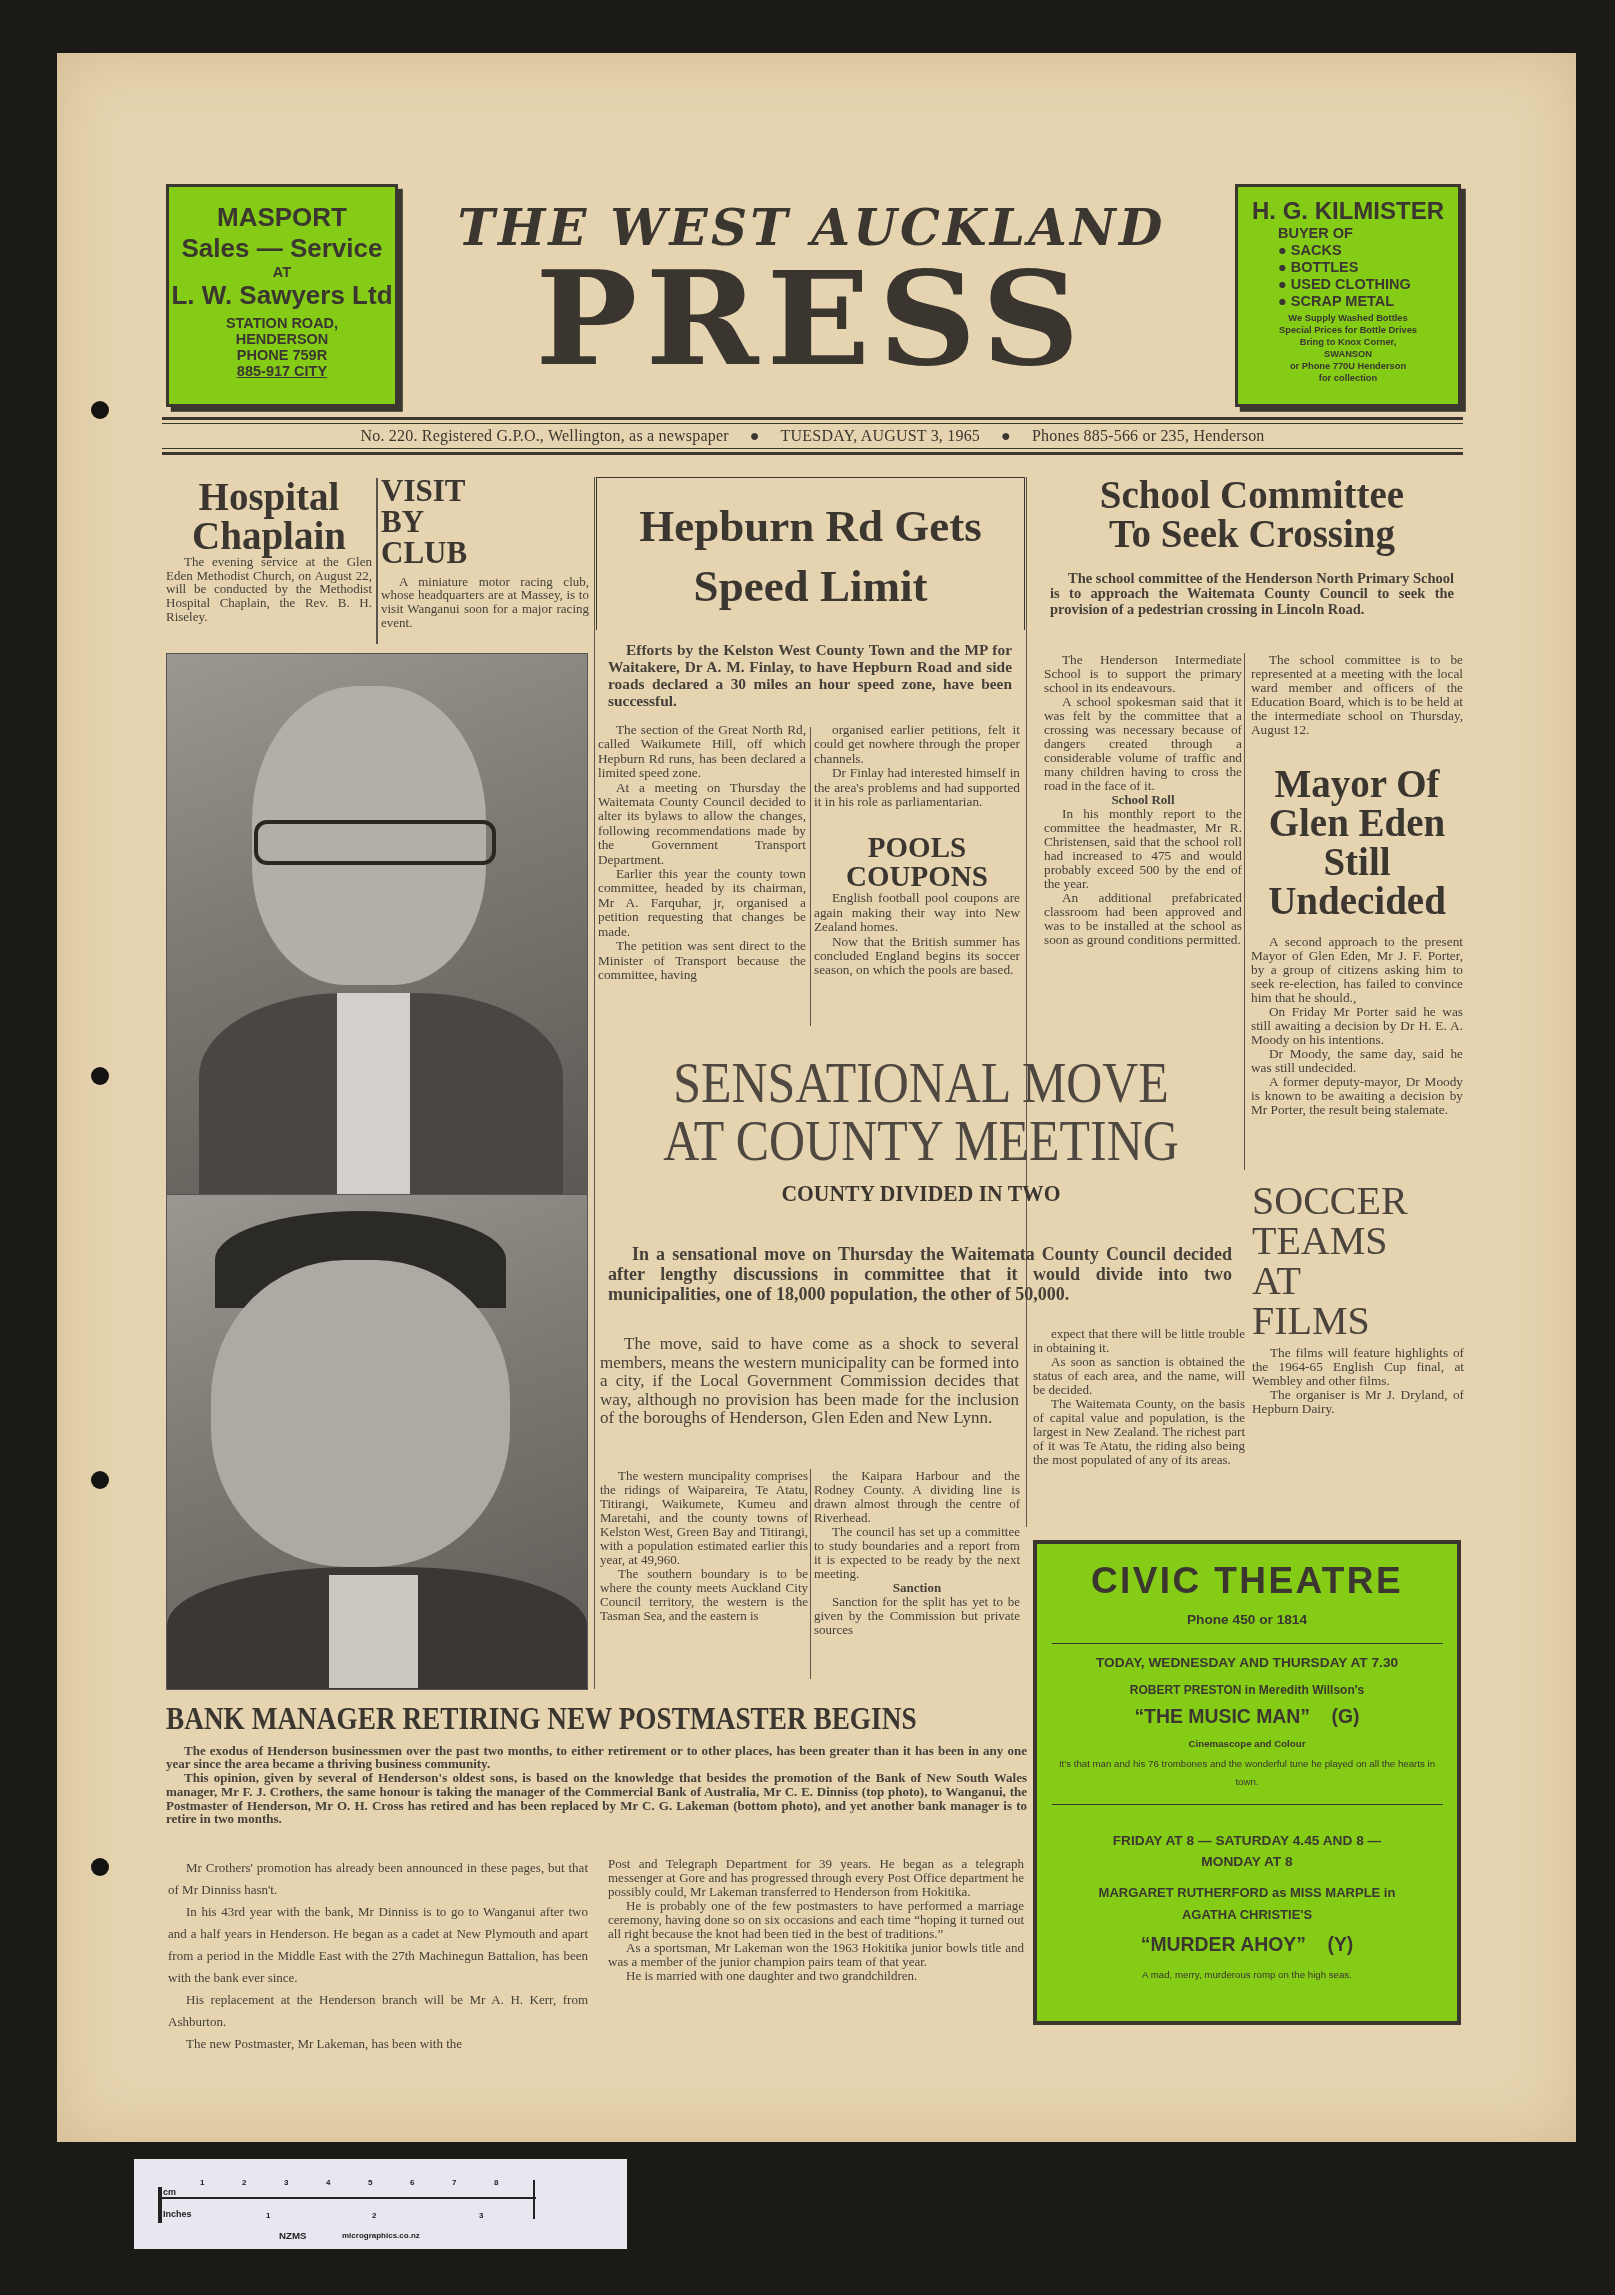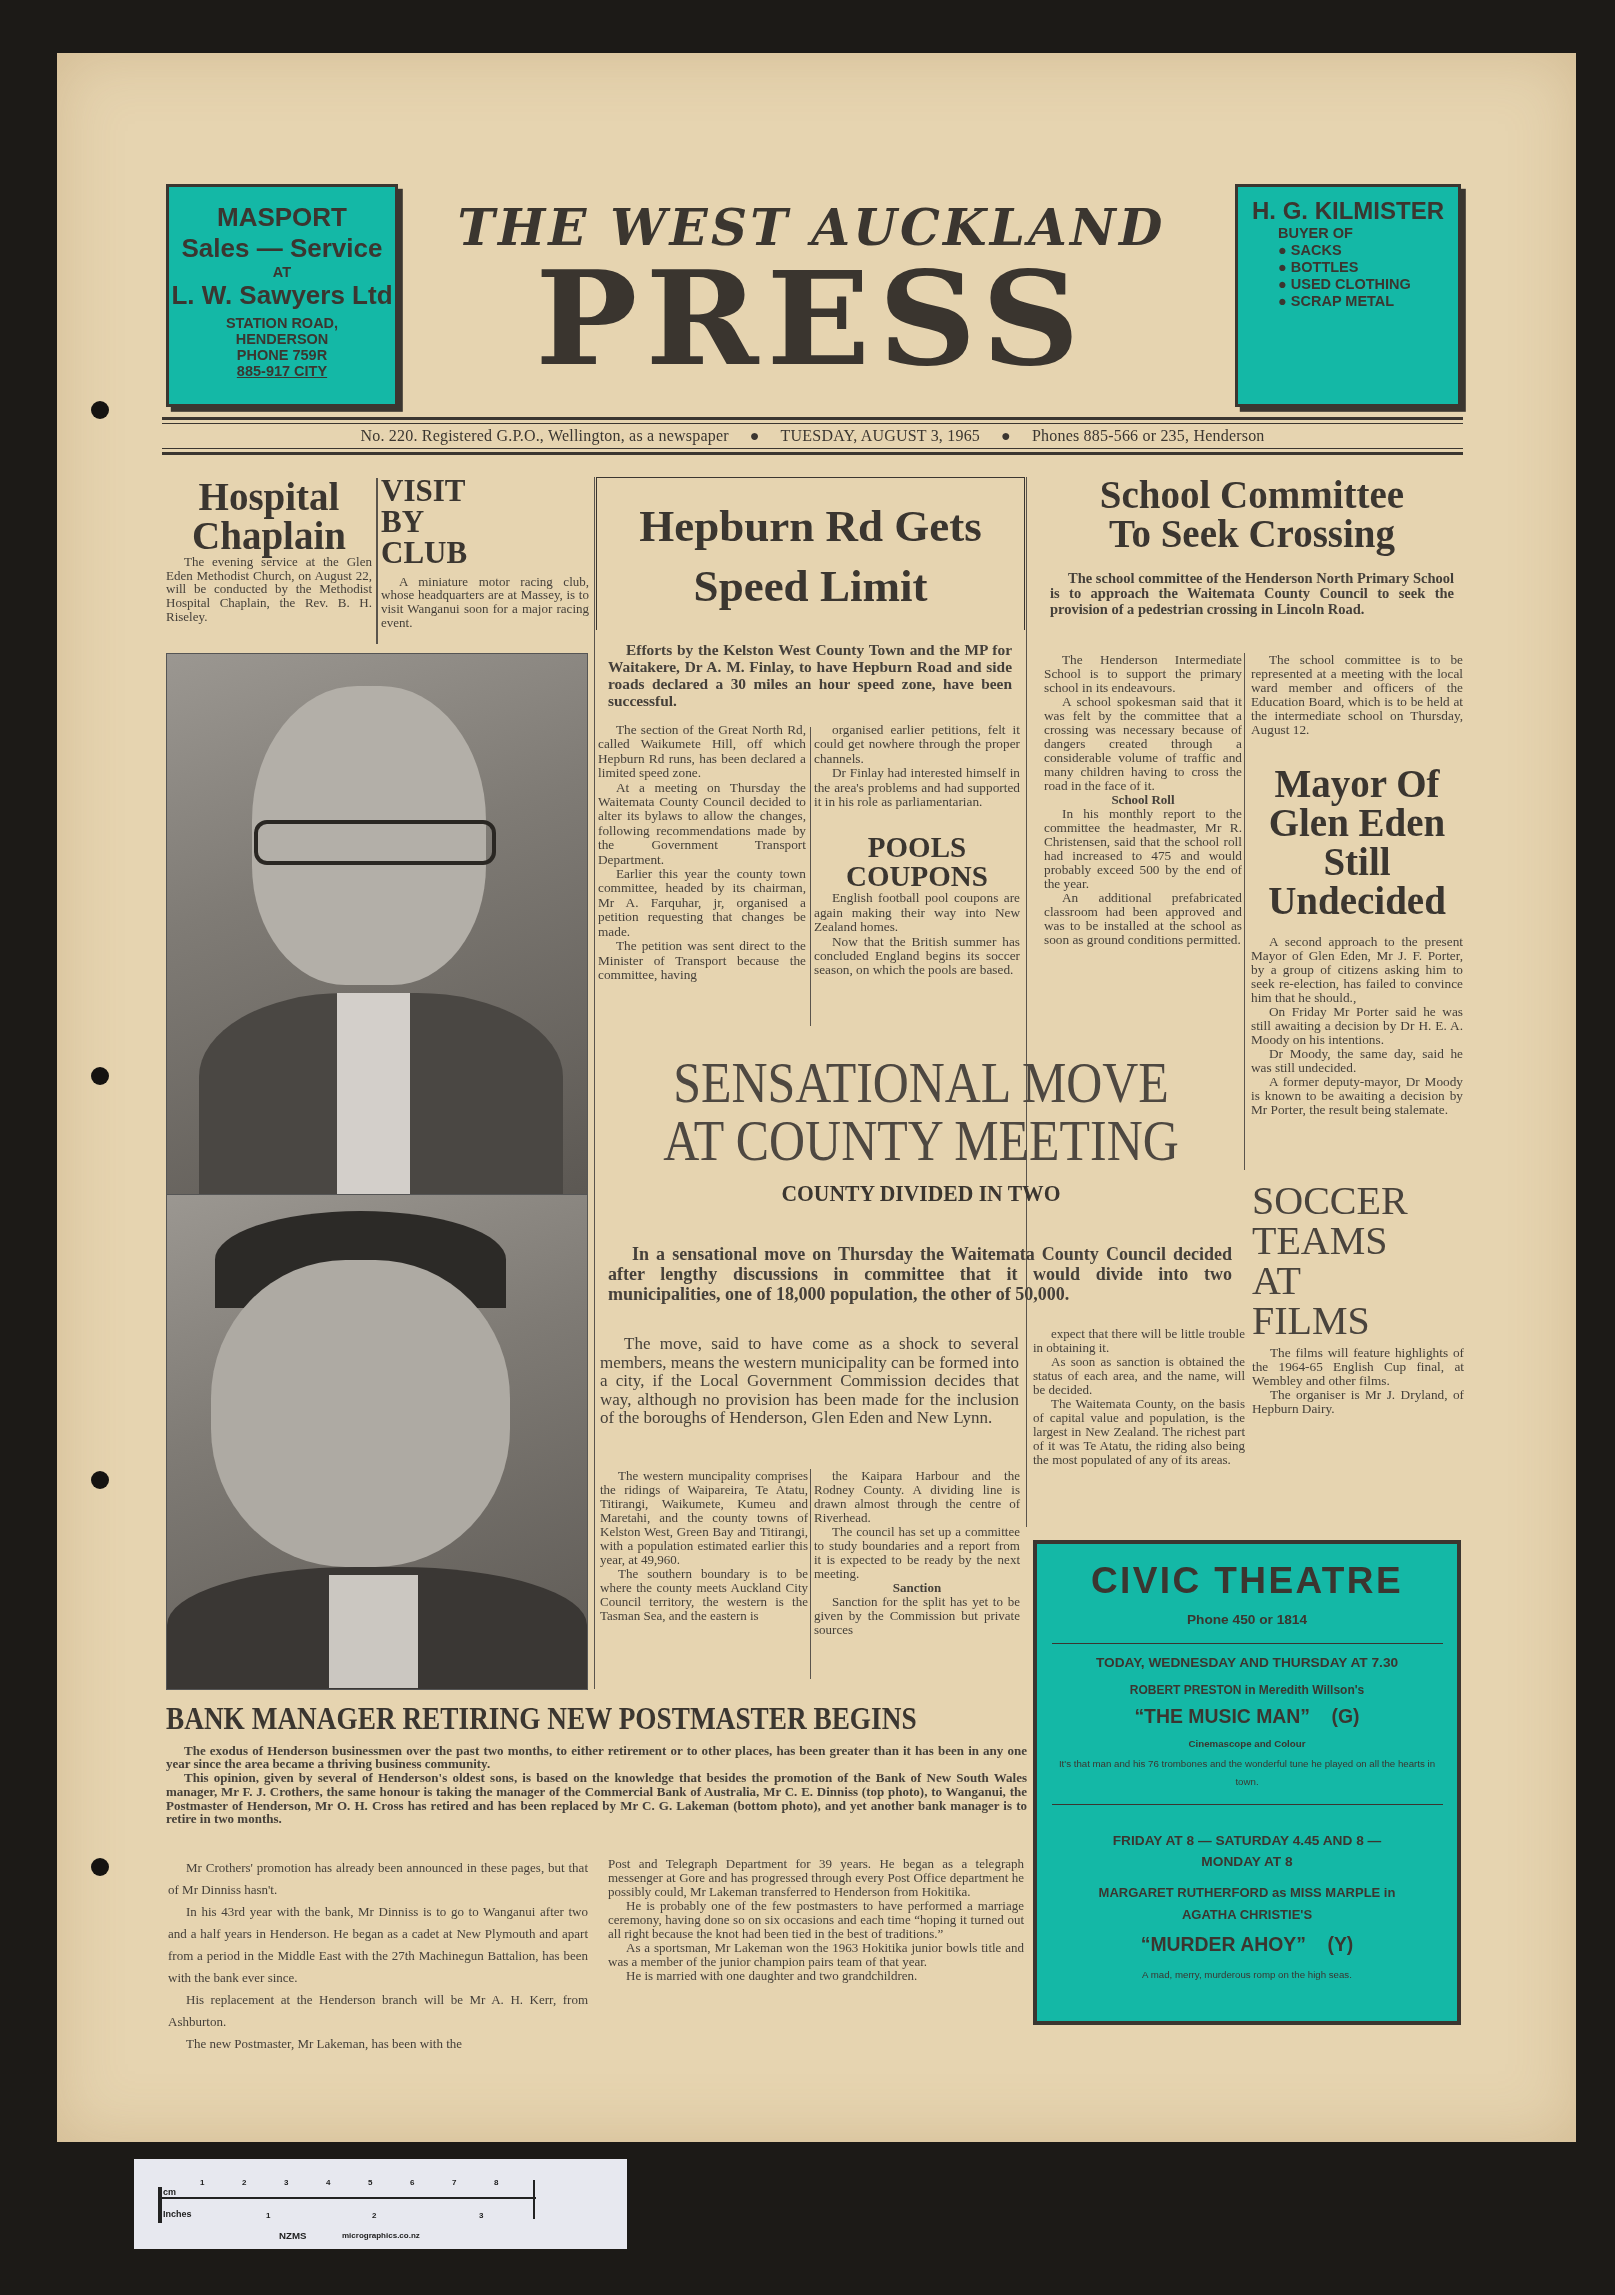--- a/index.html
+++ b/index.html
@@ -2,21 +2,21 @@
 <html style="font-size:13px"><head>
 <meta charset="utf-8">
 <style>
   html, body { margin:0; padding:0; }
   body { width:1616px; height:2295px; background:#1c1a17; position:relative; overflow:hidden;
          font-family:"Liberation Serif", serif; color:#3b3630; }
   .page { position:absolute; left:57px; top:53px; width:1519px; height:2089px; background:#e6d4b0; 
           box-shadow: inset 0 0 65px rgba(150,110,60,0.25); }
   .hole { position:absolute; left:91px; width:18px; height:18px; border-radius:50%; background:#151311; }
   .abs { position:absolute; }
-  .box-ad { position:absolute; border:3.2px solid #3b3630; box-shadow:4.8px 4.8px 0 #3b3630; background:#14b8a6; text-align:center;
+  .box-ad { position:absolute; border:3.2px solid #3b3630; box-shadow:4.8px 4.8px 0 #3b3630; background:#84cc16; text-align:center;
             font-family:"Liberation Sans", sans-serif; font-weight:bold; color:#3b3630; }
   .cond { font-family:"Liberation Sans Narrow","Liberation Sans", sans-serif; }
   .mast-small { position:absolute; left:436px; top:198px; width:751px; text-align:center; font-family:"DejaVu Serif", serif;
                font-weight:bold; font-style:italic; font-size:50px; letter-spacing:3.2px; color:#3b3630; }
   .mast-big { position:absolute; left:436px; top:246px; width:751px; text-align:center; font-family:"DejaVu Serif", serif;
               font-weight:bold; font-size:136px; letter-spacing:8px; line-height:145px; color:#3a352f; transform:scaleY(0.95); }
   .rule { position:absolute; left:162px; width:1301px; background:#3b3630; }
   .dateline { position:absolute; left:162px; top:427px; width:1301px; text-align:center; font-size:16px; letter-spacing:0.2px; }
   .dateline span { margin:0 21px; }
   .hl { font-family:"Liberation Serif", serif; font-weight:bold; color:#3b3630; text-align:center; line-height:1.0; }
@@ -54,20 +54,28 @@
 
 <div class="box-ad" style="left:1235px;top:184px;width:220px;height:217px;">
   <div class="cond" style="font-size:24px;margin-top:9.7px;">H. G. KILMISTER</div>
   <div style="text-align:left;padding-left:40px;font-size:14.5px;line-height:17px;">
     <div>BUYER OF</div>
     <div><span>● </span><span>SACKS</span></div>
     <div><span>● </span><span>BOTTLES</span></div>
     <div><span>● </span><span>USED CLOTHING</span></div>
     <div><span>● </span><span>SCRAP METAL</span></div>
   </div>
+  <div style="font-size:9.3px;line-height:12px;margin-top:2.4px;">
+    <div>We Supply Washed Bottles</div>
+    <div>Special Prices for Bottle Drives</div>
+    <div>Bring to Knox Corner,</div>
+    <div>SWANSON</div>
+    <div>or Phone 770U Henderson</div>
+    <div>for collection</div>
+  </div>
 </div>
 
 <div class="rule" style="top:417px;height:3.2px;"></div>
 <div class="rule" style="top:423px;height:0.8px;"></div>
 <div class="dateline">
   <span>No. 220. Registered G.P.O., Wellington, as a newspaper</span>●<span>TUESDAY, AUGUST 3, 1965</span>●<span>Phones 885-566 or 235, Henderson</span>
 </div>
 <div class="rule" style="top:448px;height:0.8px;"></div>
 <div class="rule" style="top:452px;height:3.2px;"></div>
 

